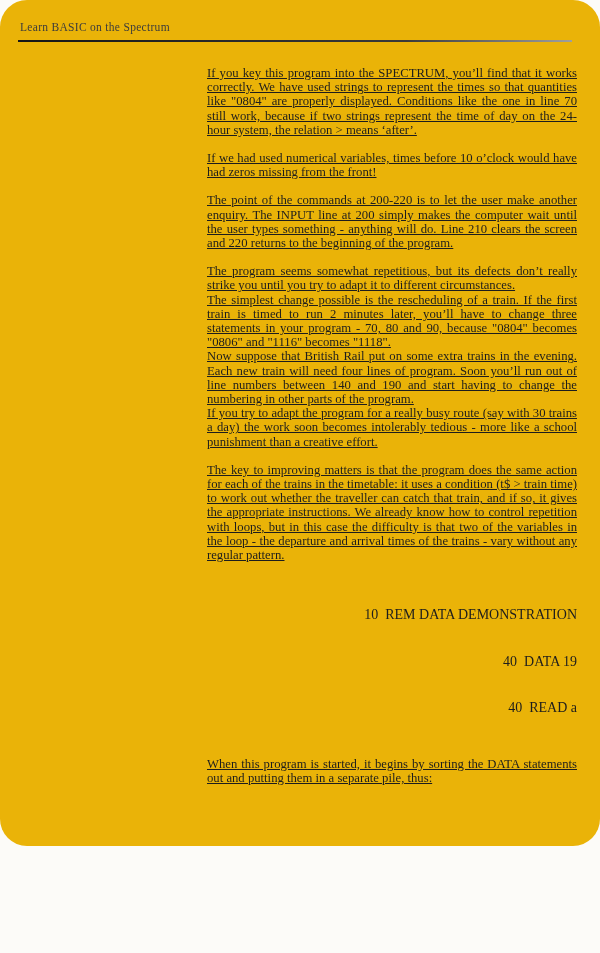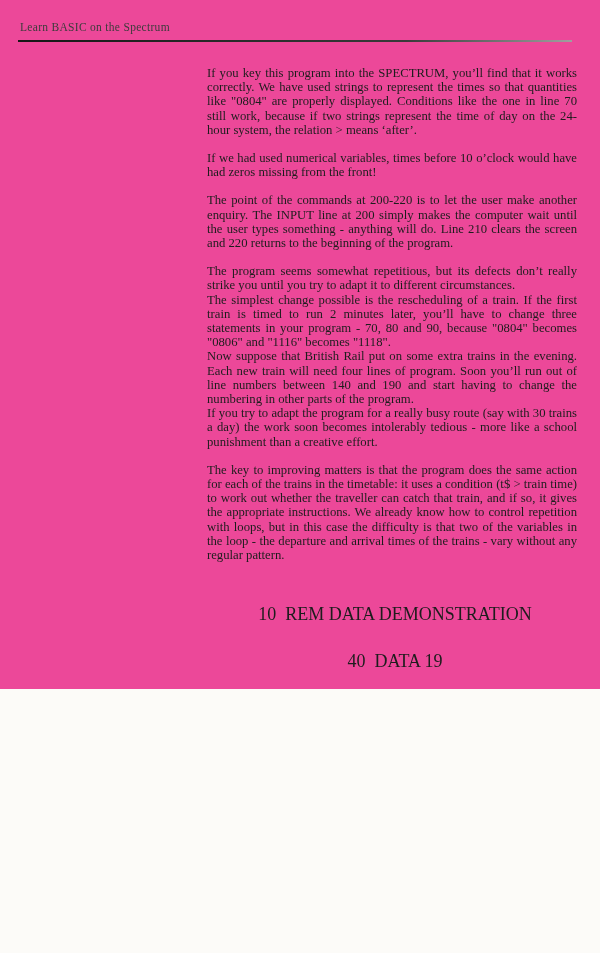--- a/index.html
+++ b/index.html
@@ -3,25 +3,26 @@
 <meta charset="utf-8">
 <style>
   html, body {
     margin: 0;
     padding: 0;
     background: #fcfbf8;
   }
   .page {
     position: relative;
     width: 600px;
-    height: 689px;
-    background: #ec4899;
+    height: 846px;
+    background: #eab308;
     font-family: "Liberation Serif", serif;
     color: #1d1d1d;
     overflow: hidden;
+    border-radius: 27px;
   }
   .running-header {
     position: absolute;
     left: 20px;
     top: 21px;
     font-size: 11.5px;
     letter-spacing: 0.3px;
     color: #3c3c3c;
   }
   .header-rule {
@@ -36,29 +37,30 @@
     position: absolute;
     left: 207px;
     top: 66px;
     width: 370px;
     font-size: 12.7px;
     line-height: 14.2px;
     text-align: justify;
   }
   .content p {
     margin: 0 0 14px 0;
+    text-decoration: underline;
   }
   .content p.run-on {
     margin: 0;
   }
   .code {
-    font-size: 18px;
+    font-size: 14px;
     line-height: 15.5px;
     white-space: pre;
-    text-align: center;
+    text-align: right;
     margin: 4px 0 10px 6px;
   }
   .footer-rule {
     position: absolute;
     left: 18px;
     top: 905px;
     width: 552px;
     height: 1.5px;
     background: linear-gradient(to right, #262626, #4d4d4d 60%, #ababab);
   }

